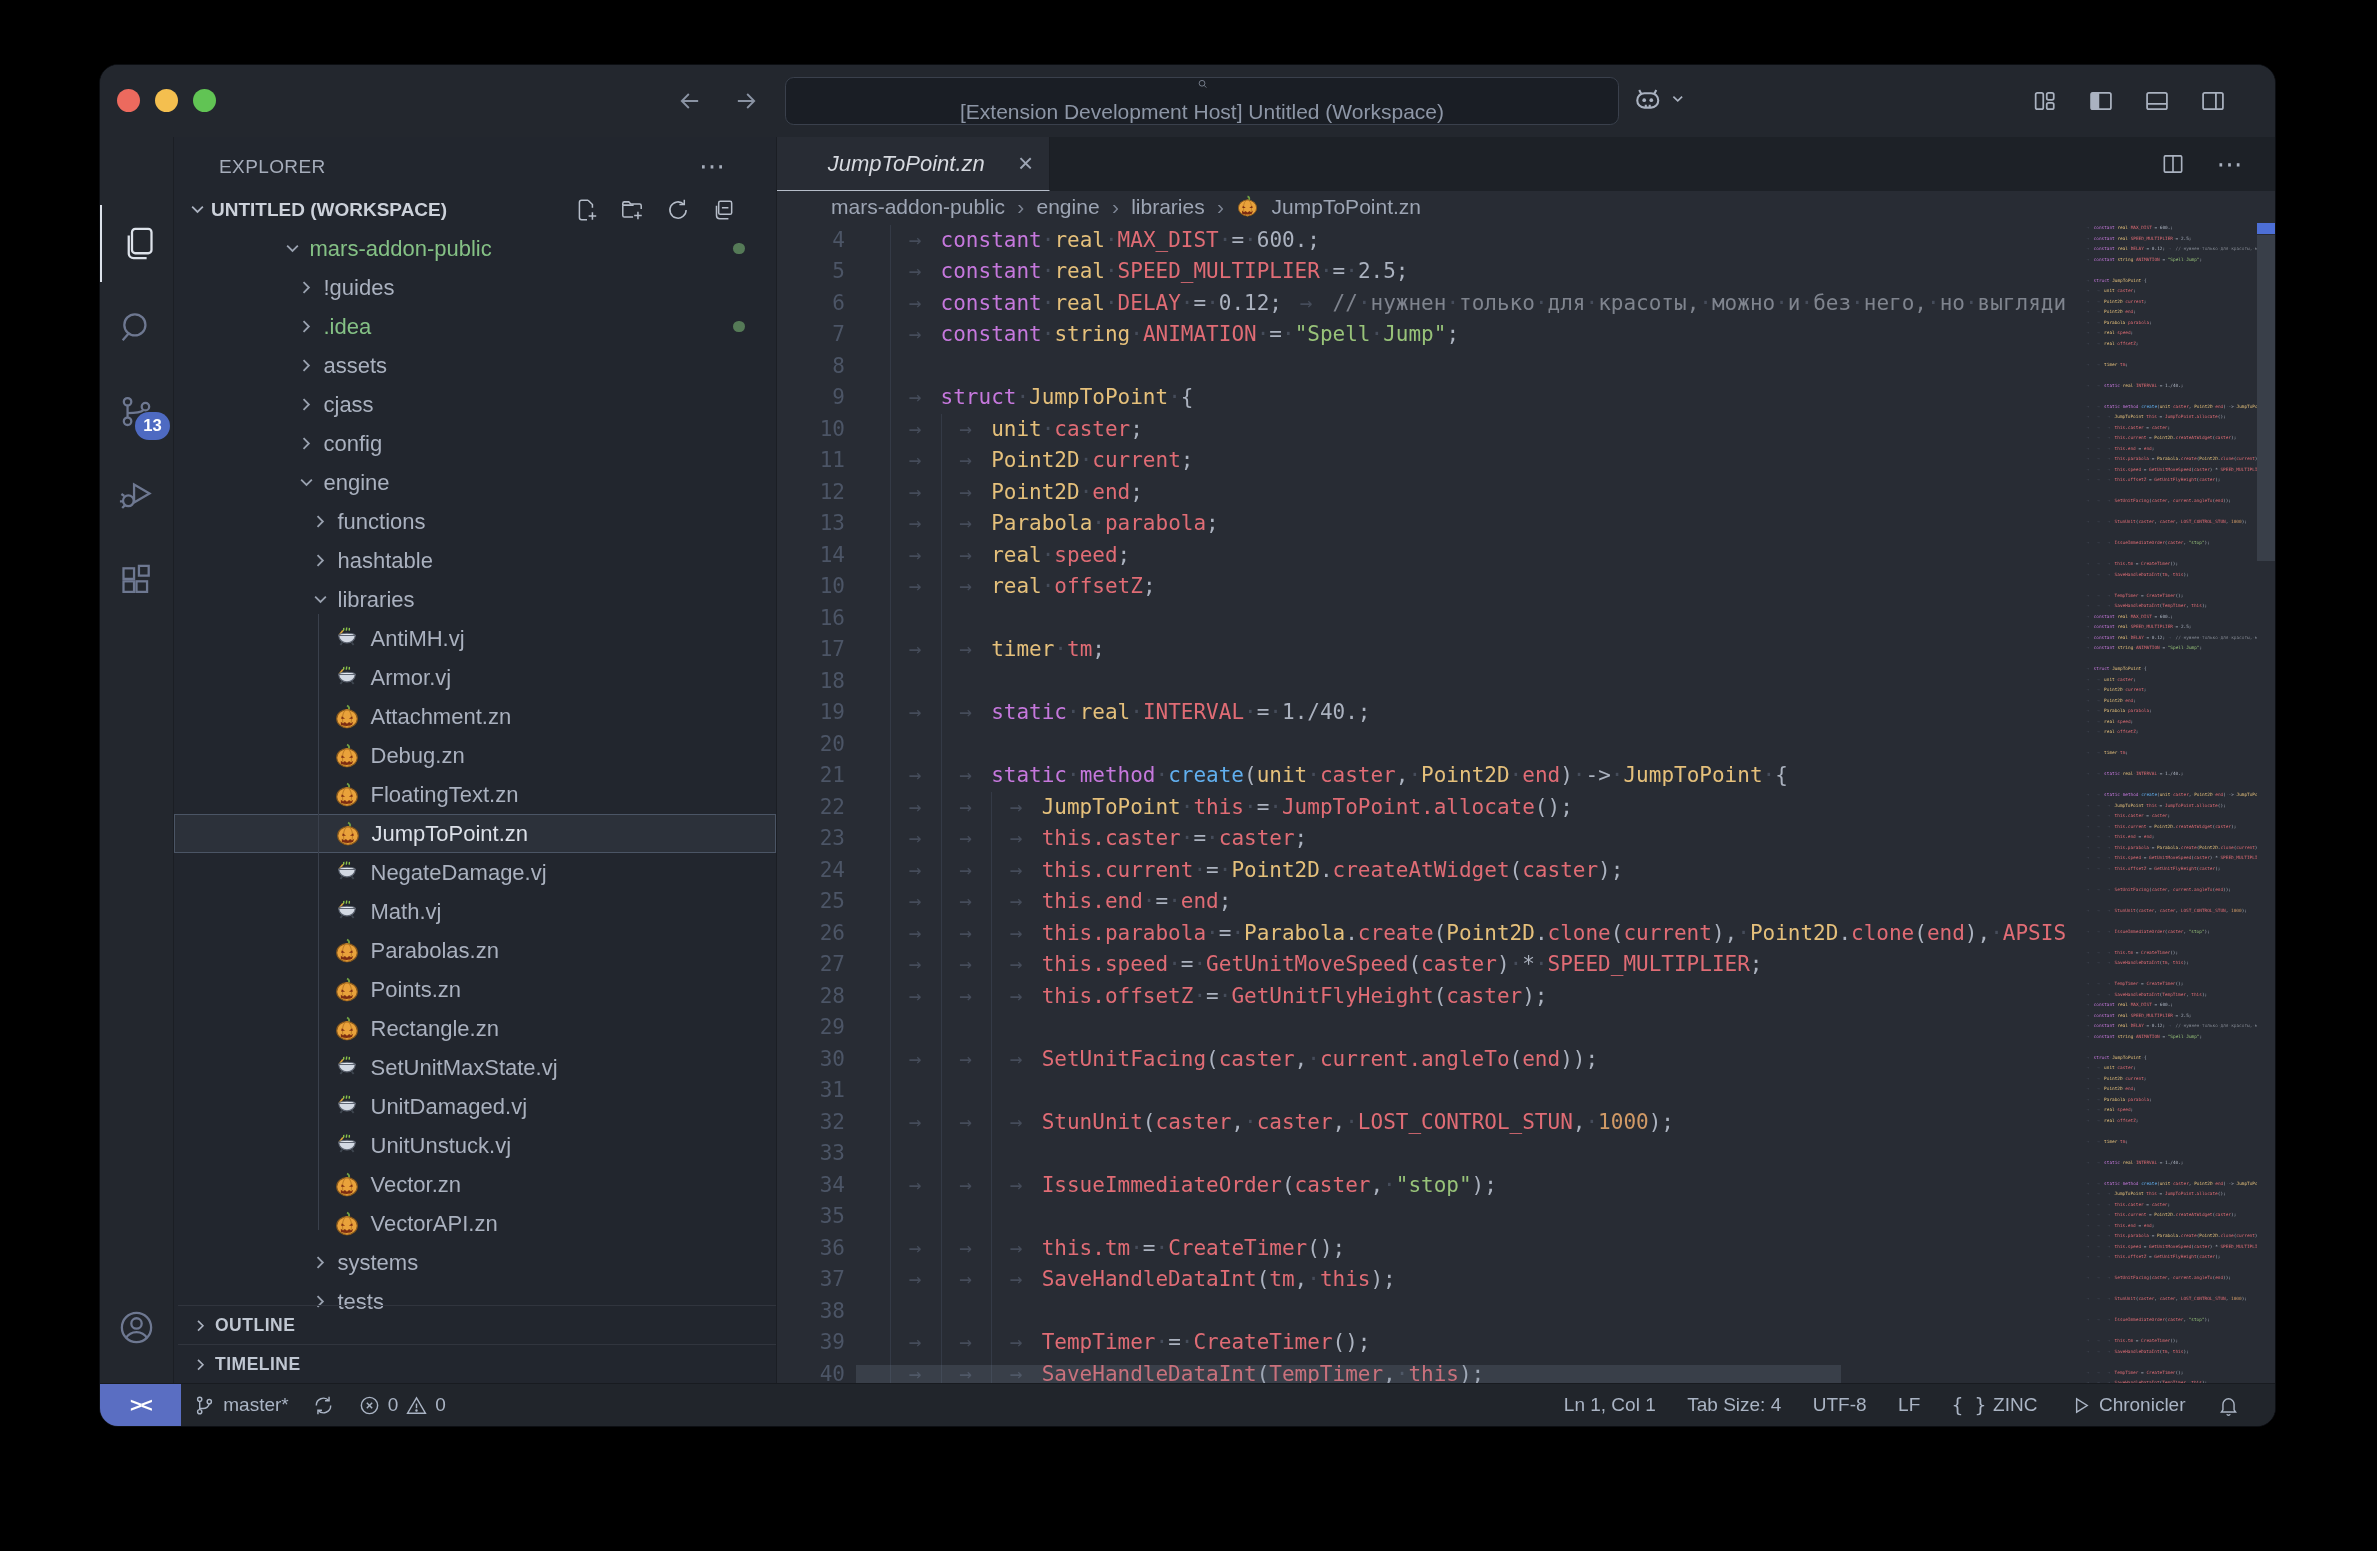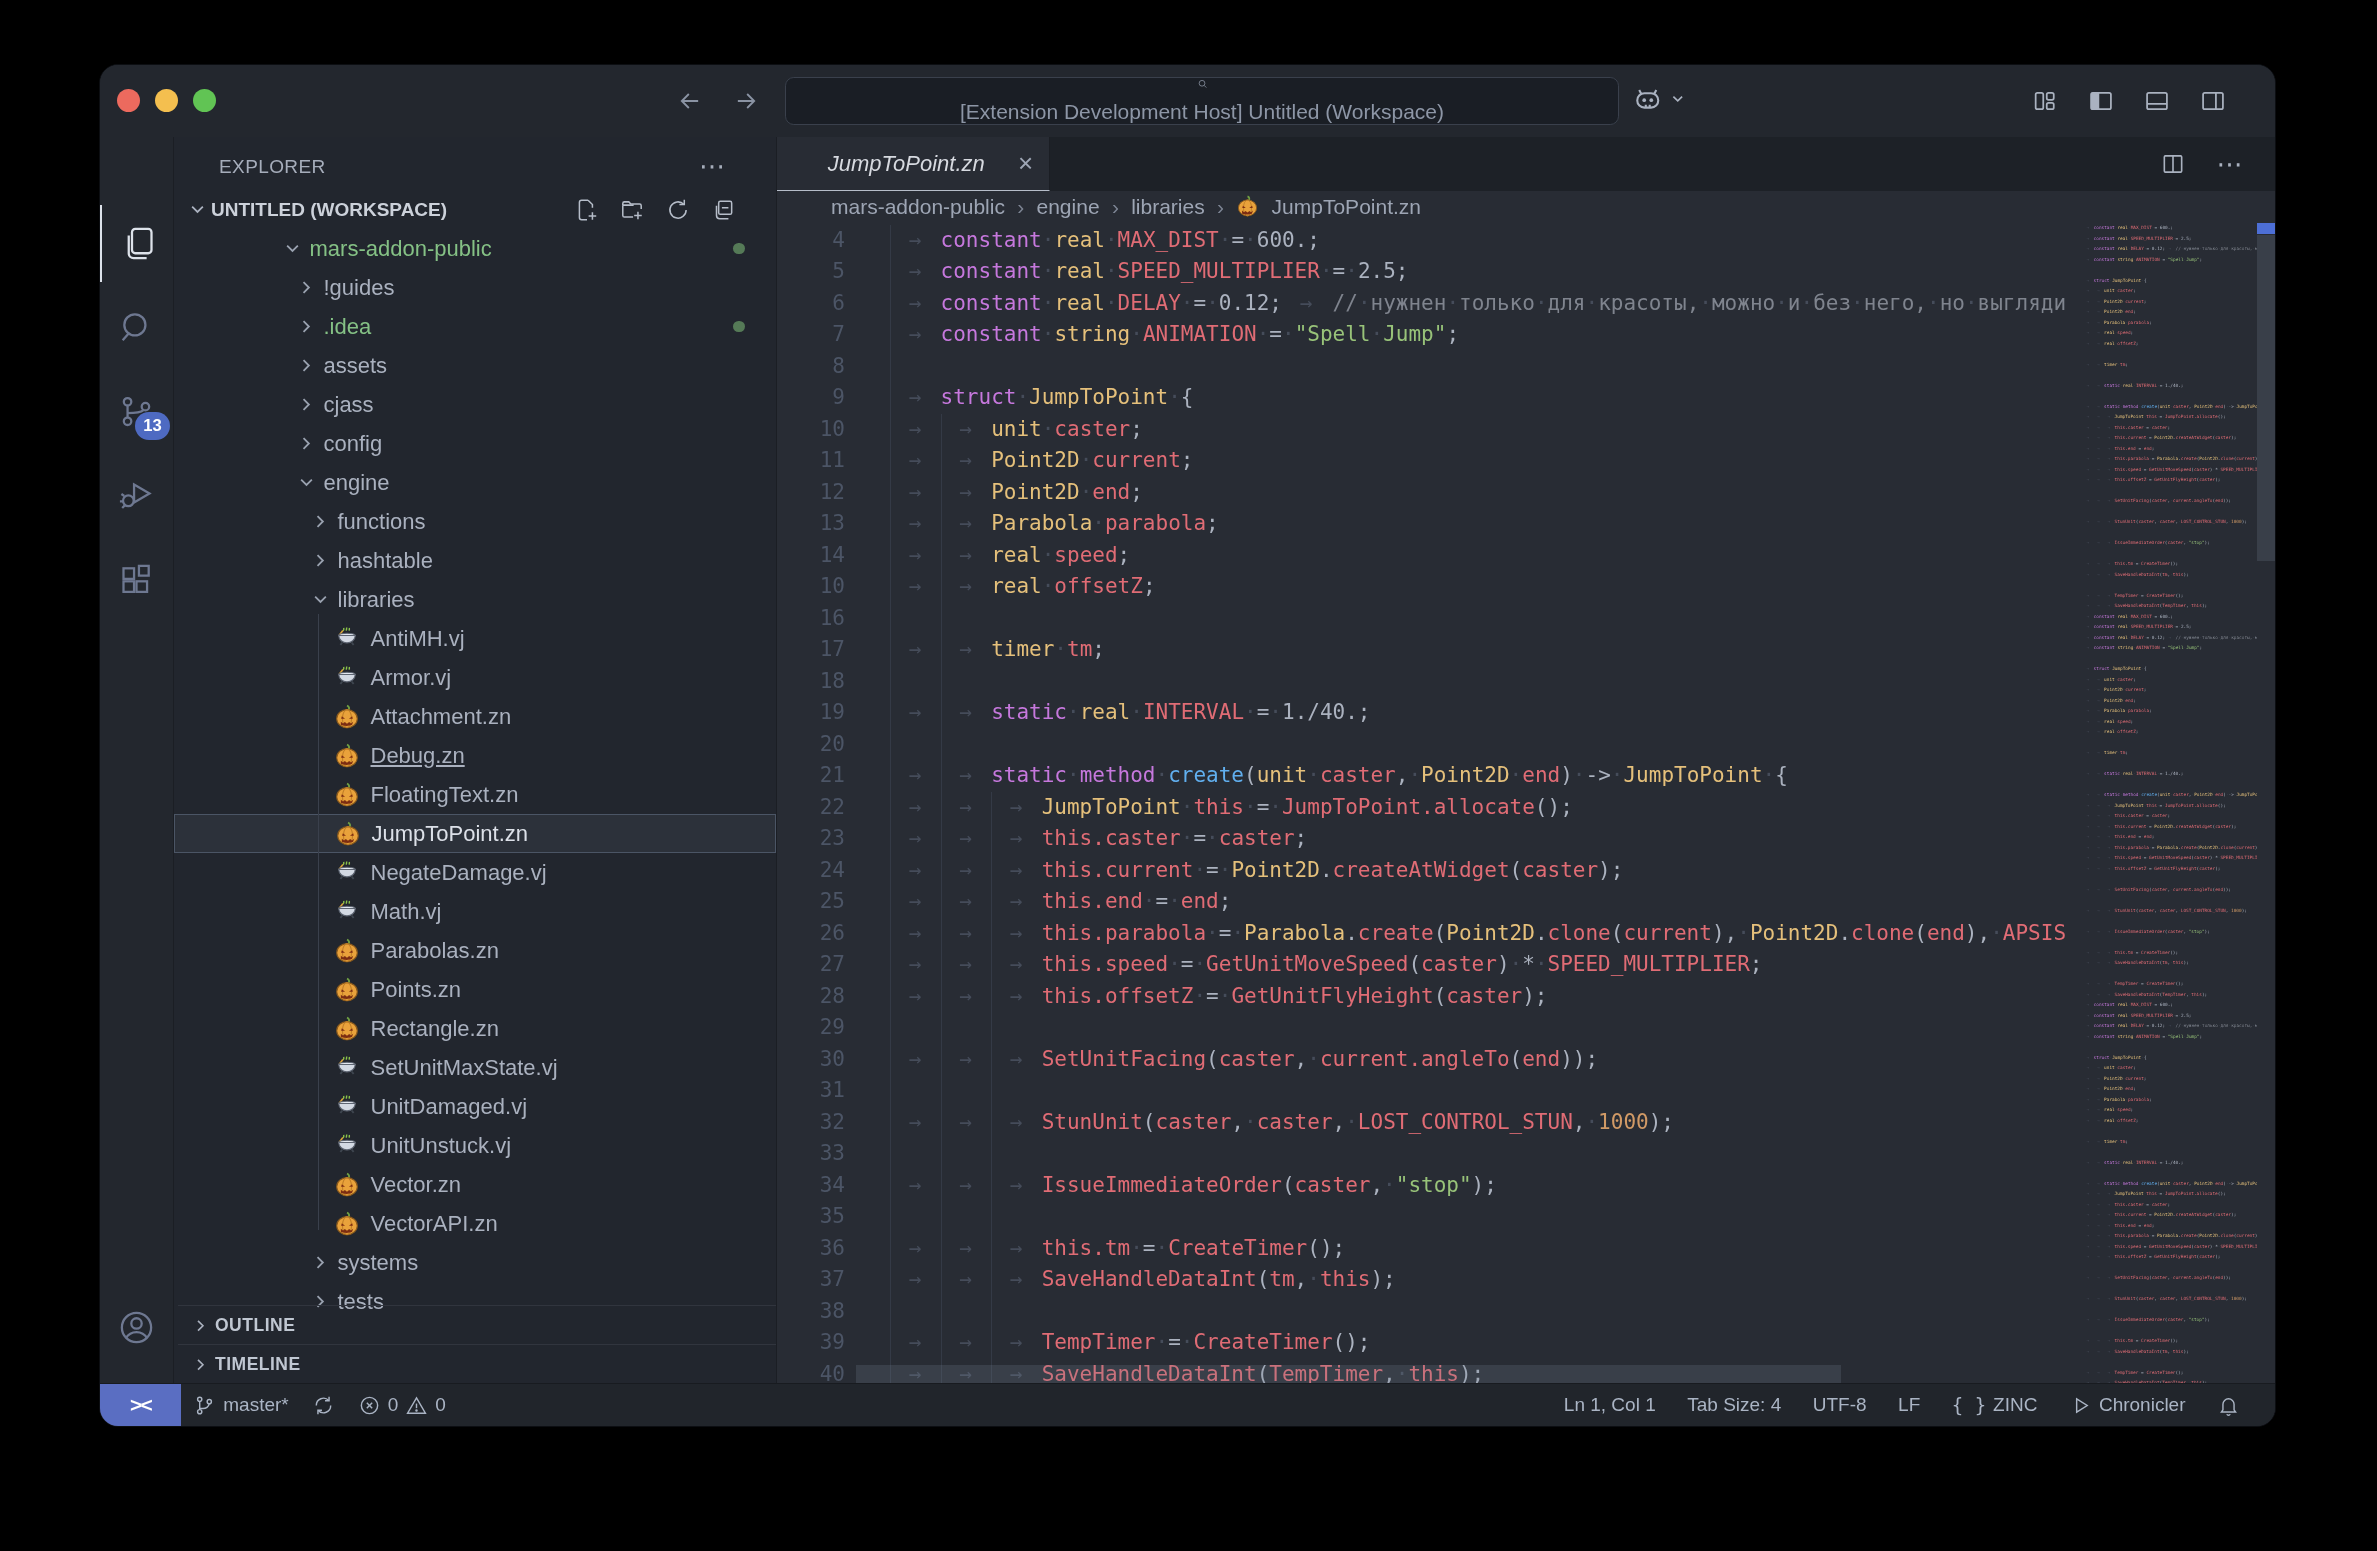--- a/index.html
+++ b/index.html
@@ -377,21 +377,21 @@
               <path d="M12 1.5c2 .7 2.3 2.5 1.6 4.2" fill="none" stroke="#6f9e42" stroke-width="1.8"></path>
               <ellipse cx="12" cy="13.5" rx="9.5" ry="8.3" fill="#e9a23b" stroke="#8a5a1d" stroke-width="1"></ellipse>
               <ellipse cx="12" cy="13.5" rx="4.2" ry="8.3" fill="none" stroke="#c07f28" stroke-width="1"></ellipse>
               <path d="M7.2 11.2l3 2.3H6.6z" fill="#7c2d12"></path>
               <path d="M16.8 11.2l-3 2.3h3.6z" fill="#7c2d12"></path>
               <path d="M6.3 16.3l2.1 1.6 1.6-1.3 2 1.6 2-1.6 1.6 1.3 2.1-1.6-1 2.9c-2 1.4-8.4 1.4-10.4 0z" fill="#7c2d12"></path>
             </svg>
           </span>
           <span class="lbl">Attachment.zn</span>
         </div>
-        <div class="trow" style="padding-left: 160px; text-decoration: underline;">
+        <div class="trow" style="padding-left: 160px;">
           <span class="ficon">
             <svg viewBox="0 0 24 24">
               <path d="M12 1.5c2 .7 2.3 2.5 1.6 4.2" fill="none" stroke="#6f9e42" stroke-width="1.8"></path>
               <ellipse cx="12" cy="13.5" rx="9.5" ry="8.3" fill="#e9a23b" stroke="#8a5a1d" stroke-width="1"></ellipse>
               <ellipse cx="12" cy="13.5" rx="4.2" ry="8.3" fill="none" stroke="#c07f28" stroke-width="1"></ellipse>
               <path d="M7.2 11.2l3 2.3H6.6z" fill="#7c2d12"></path>
               <path d="M16.8 11.2l-3 2.3h3.6z" fill="#7c2d12"></path>
               <path d="M6.3 16.3l2.1 1.6 1.6-1.3 2 1.6 2-1.6 1.6 1.3 2.1-1.6-1 2.9c-2 1.4-8.4 1.4-10.4 0z" fill="#7c2d12"></path>
             </svg>
           </span>

